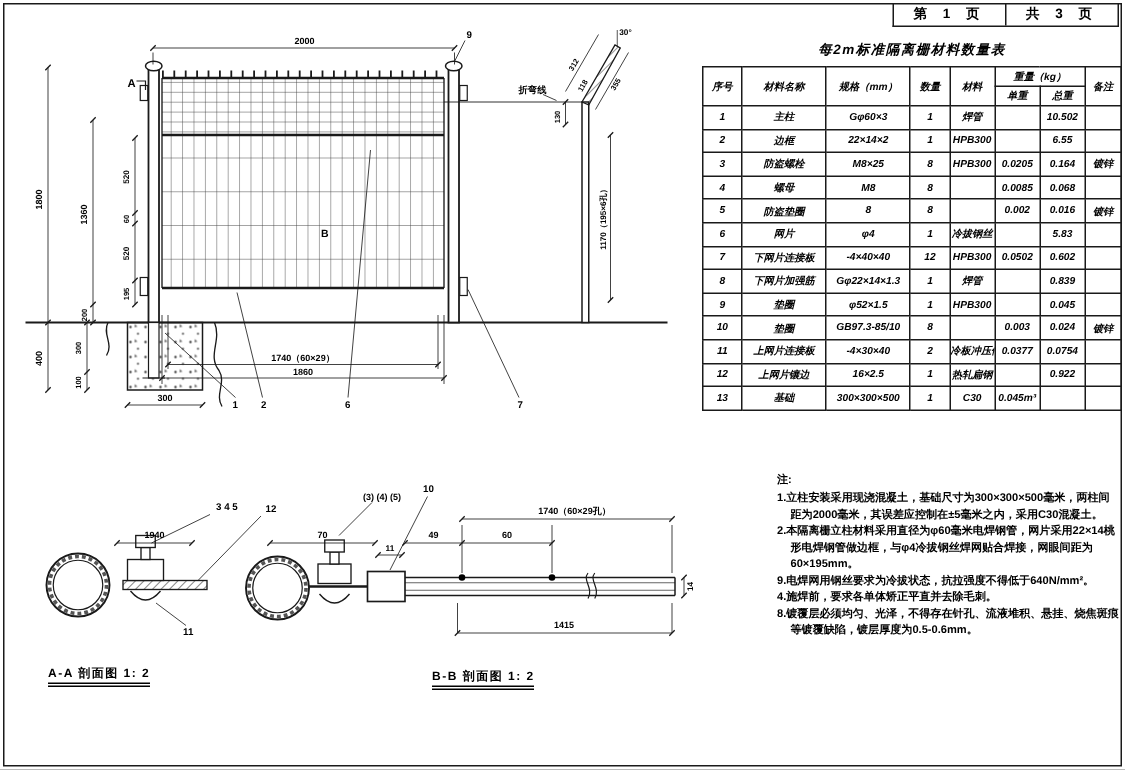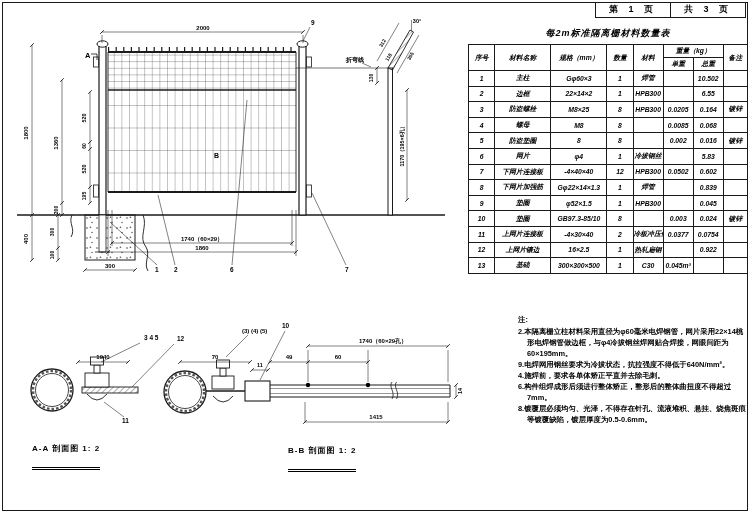--- a/index.html
+++ b/index.html
@@ -18,21 +18,21 @@
   table.mat{border-collapse:collapse;width:100%;table-layout:fixed;}
   table.mat th,table.mat td{border:1px solid #1a1a1a;font-size:6.8px;font-weight:bold;
         text-align:center;vertical-align:middle;padding:0;height:14.6px;overflow:hidden;white-space:nowrap;}
   table.mat th{height:12px;}
   
   .notes{position:absolute;left:518px;top:314px;width:228px;font-size:7.4px;font-weight:bold;line-height:11px;}
   .notes .note-head{margin-bottom:1px;}
   .note-item{padding-left:9px;text-indent:-9px;}
   
   .sec-title{position:absolute;font-size:8px;font-weight:bold;letter-spacing:1px;
-             border-bottom:3px double #000;padding-bottom:13px;}
+             border-bottom:3px double #000;padding-bottom:1px;}
   svg text{font-family:"Liberation Sans",sans-serif;fill:#000;font-weight:bold;}
 </style>
 </head>
 <body>
 
 <div class="sheet">
   <div class="frame"></div>
 
   <div class="pagebox">
     <div class="cell">第 1 页</div>
@@ -390,20 +390,20 @@
             <td></td>
             <td></td>
           </tr>
         </tbody>
     </table>
   </div>
 
   <div class="notes">
     <div class="note-head">注:</div>
     <div id="notes-list">
+        <div class="note-item">1.立柱安装采用现浇混凝土，基础尺寸为300×300×500毫米，两柱间距为2000毫米，其误差应控制在±5毫米之内，采用C30混凝土。</div>
         <div class="note-item">2.本隔离栅立柱材料采用直径为φ60毫米电焊钢管，网片采用22×14桃形电焊钢管做边框，与φ4冷拔钢丝焊网贴合焊接，网眼间距为60×195mm。</div>
         <div class="note-item">9.电焊网用钢丝要求为冷拔状态，抗拉强度不得低于640N/mm²。</div>
         <div class="note-item">4.施焊前，要求各单体矫正平直并去除毛刺。</div>
-        <div class="note-item">6.构件组焊成形后须进行整体矫正，整形后的整体曲扭度不得超过7mm。</div>
         <div class="note-item">8.镀覆层必须均匀、光泽，不得存在针孔、流液堆积、悬挂、烧焦斑痕等镀覆缺陷，镀层厚度为0.5-0.6mm。</div>
       </div>
   </div>
 </div>
 
 </body></html>

